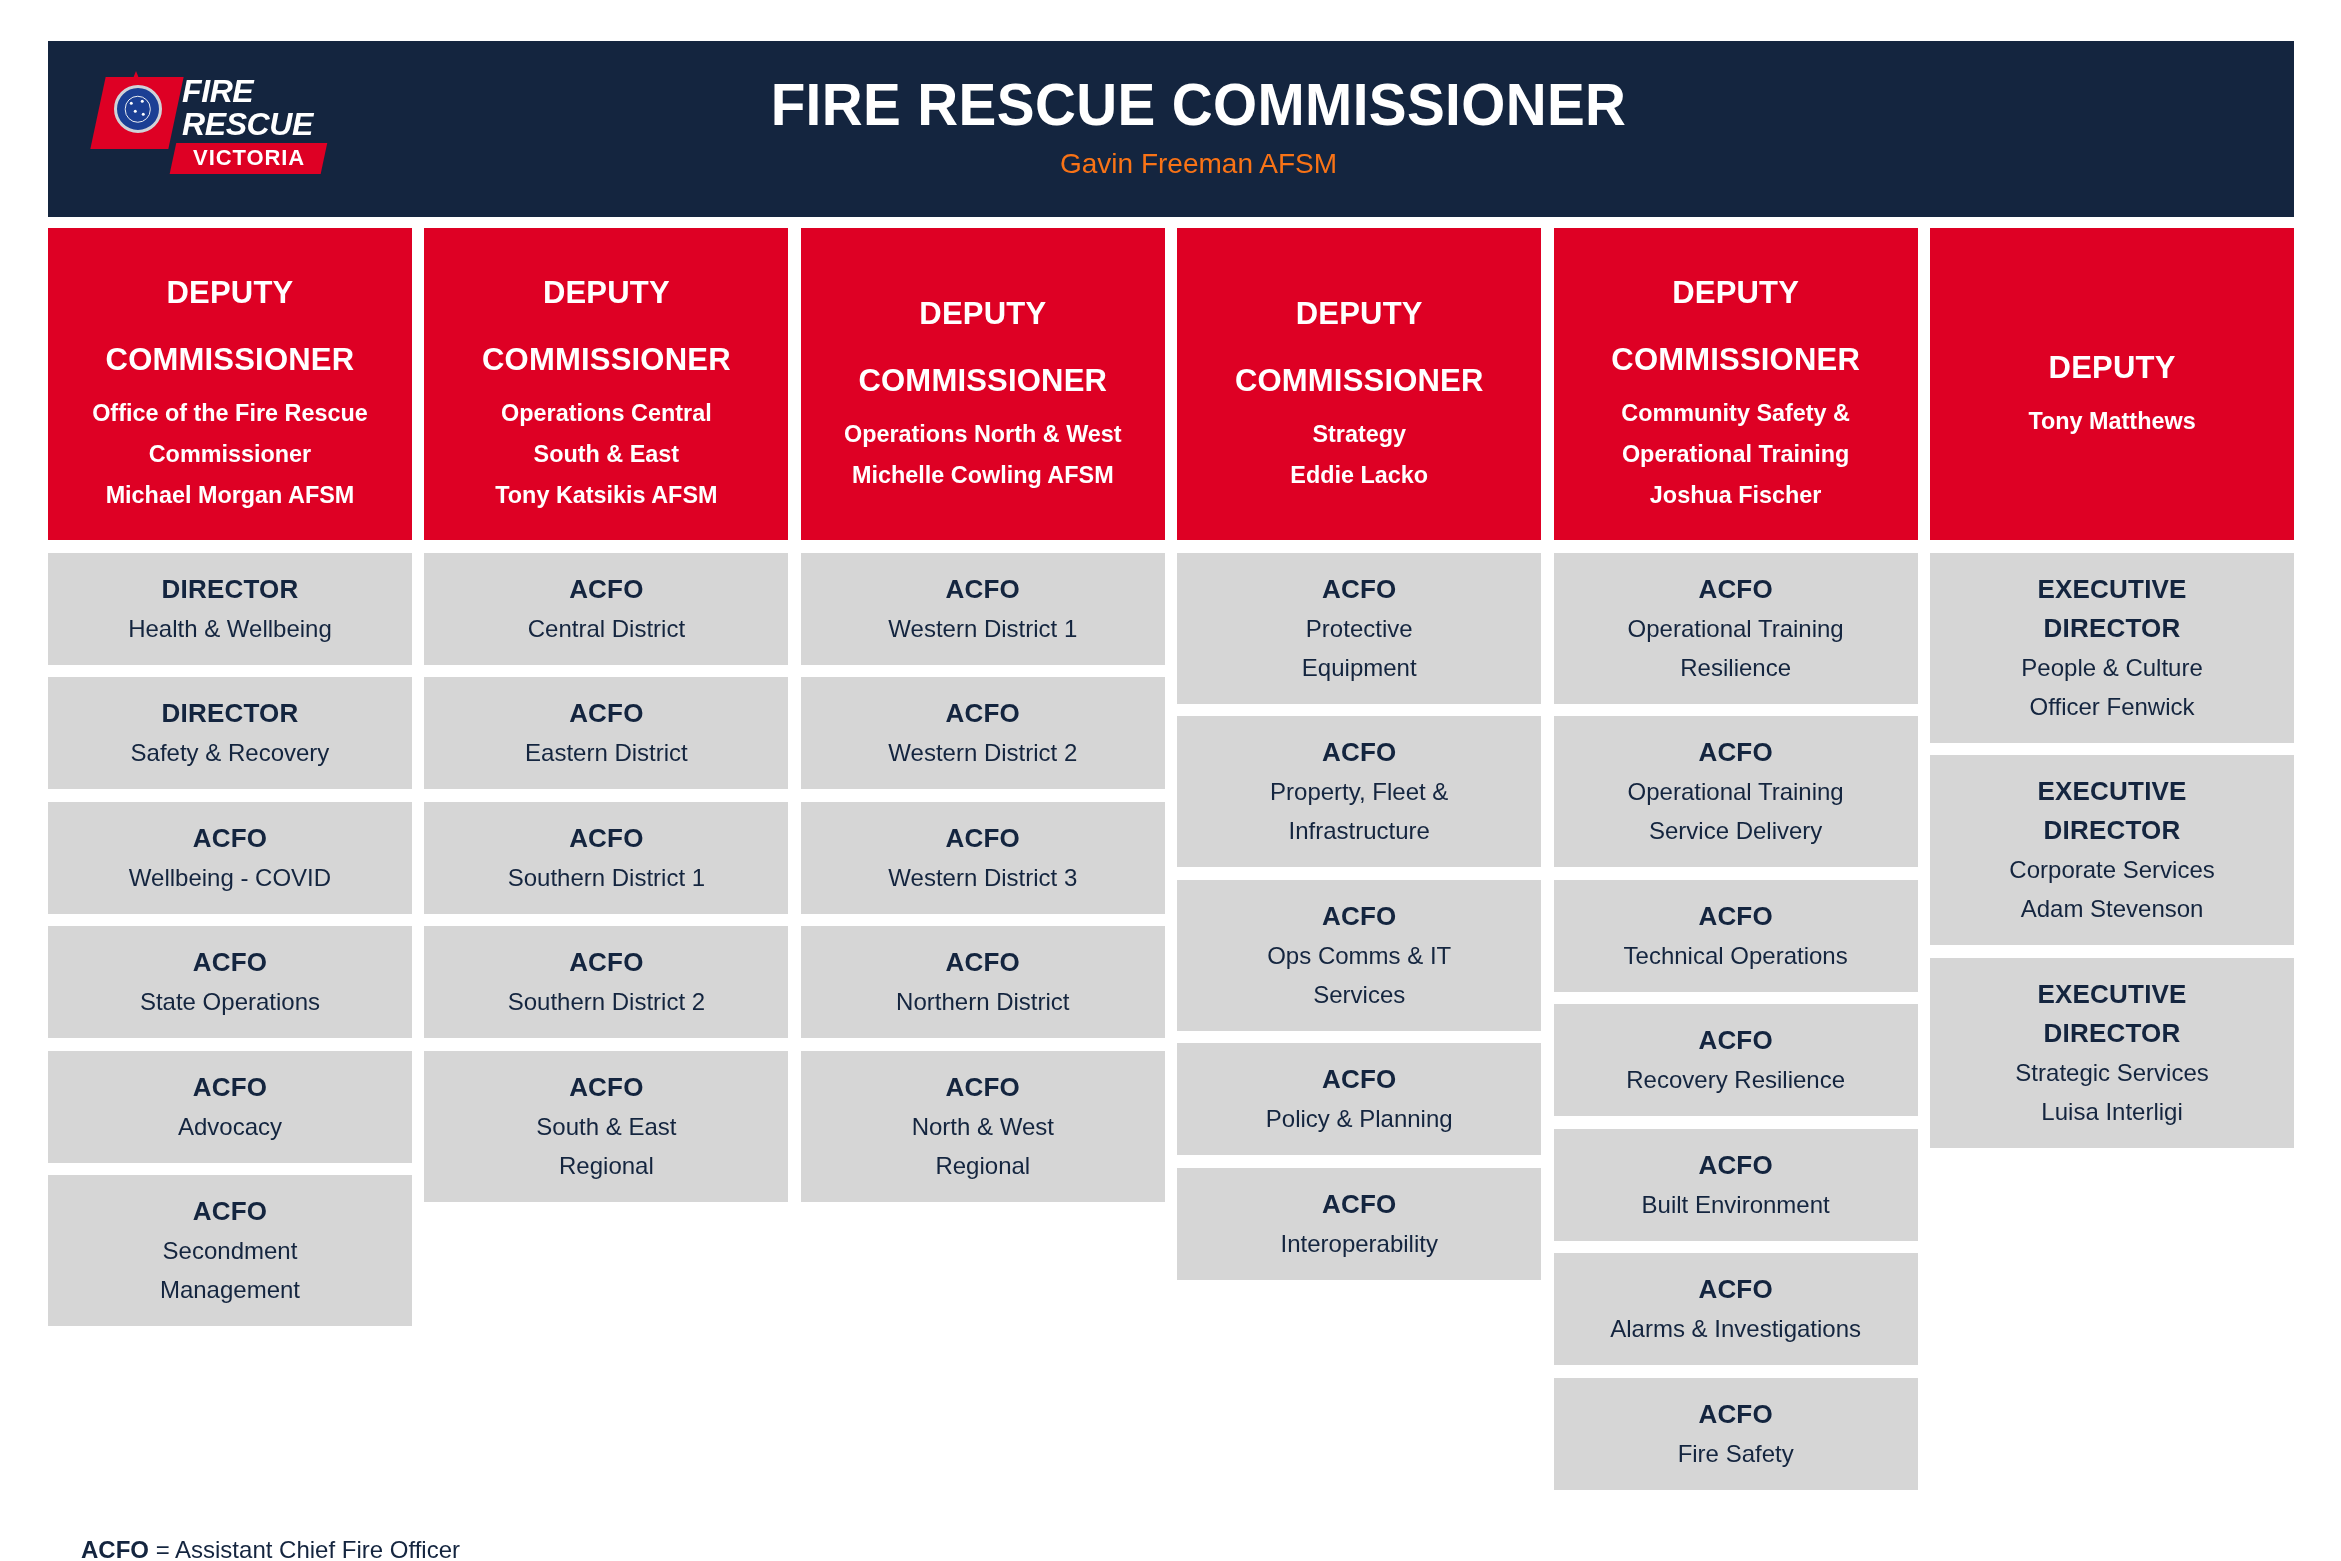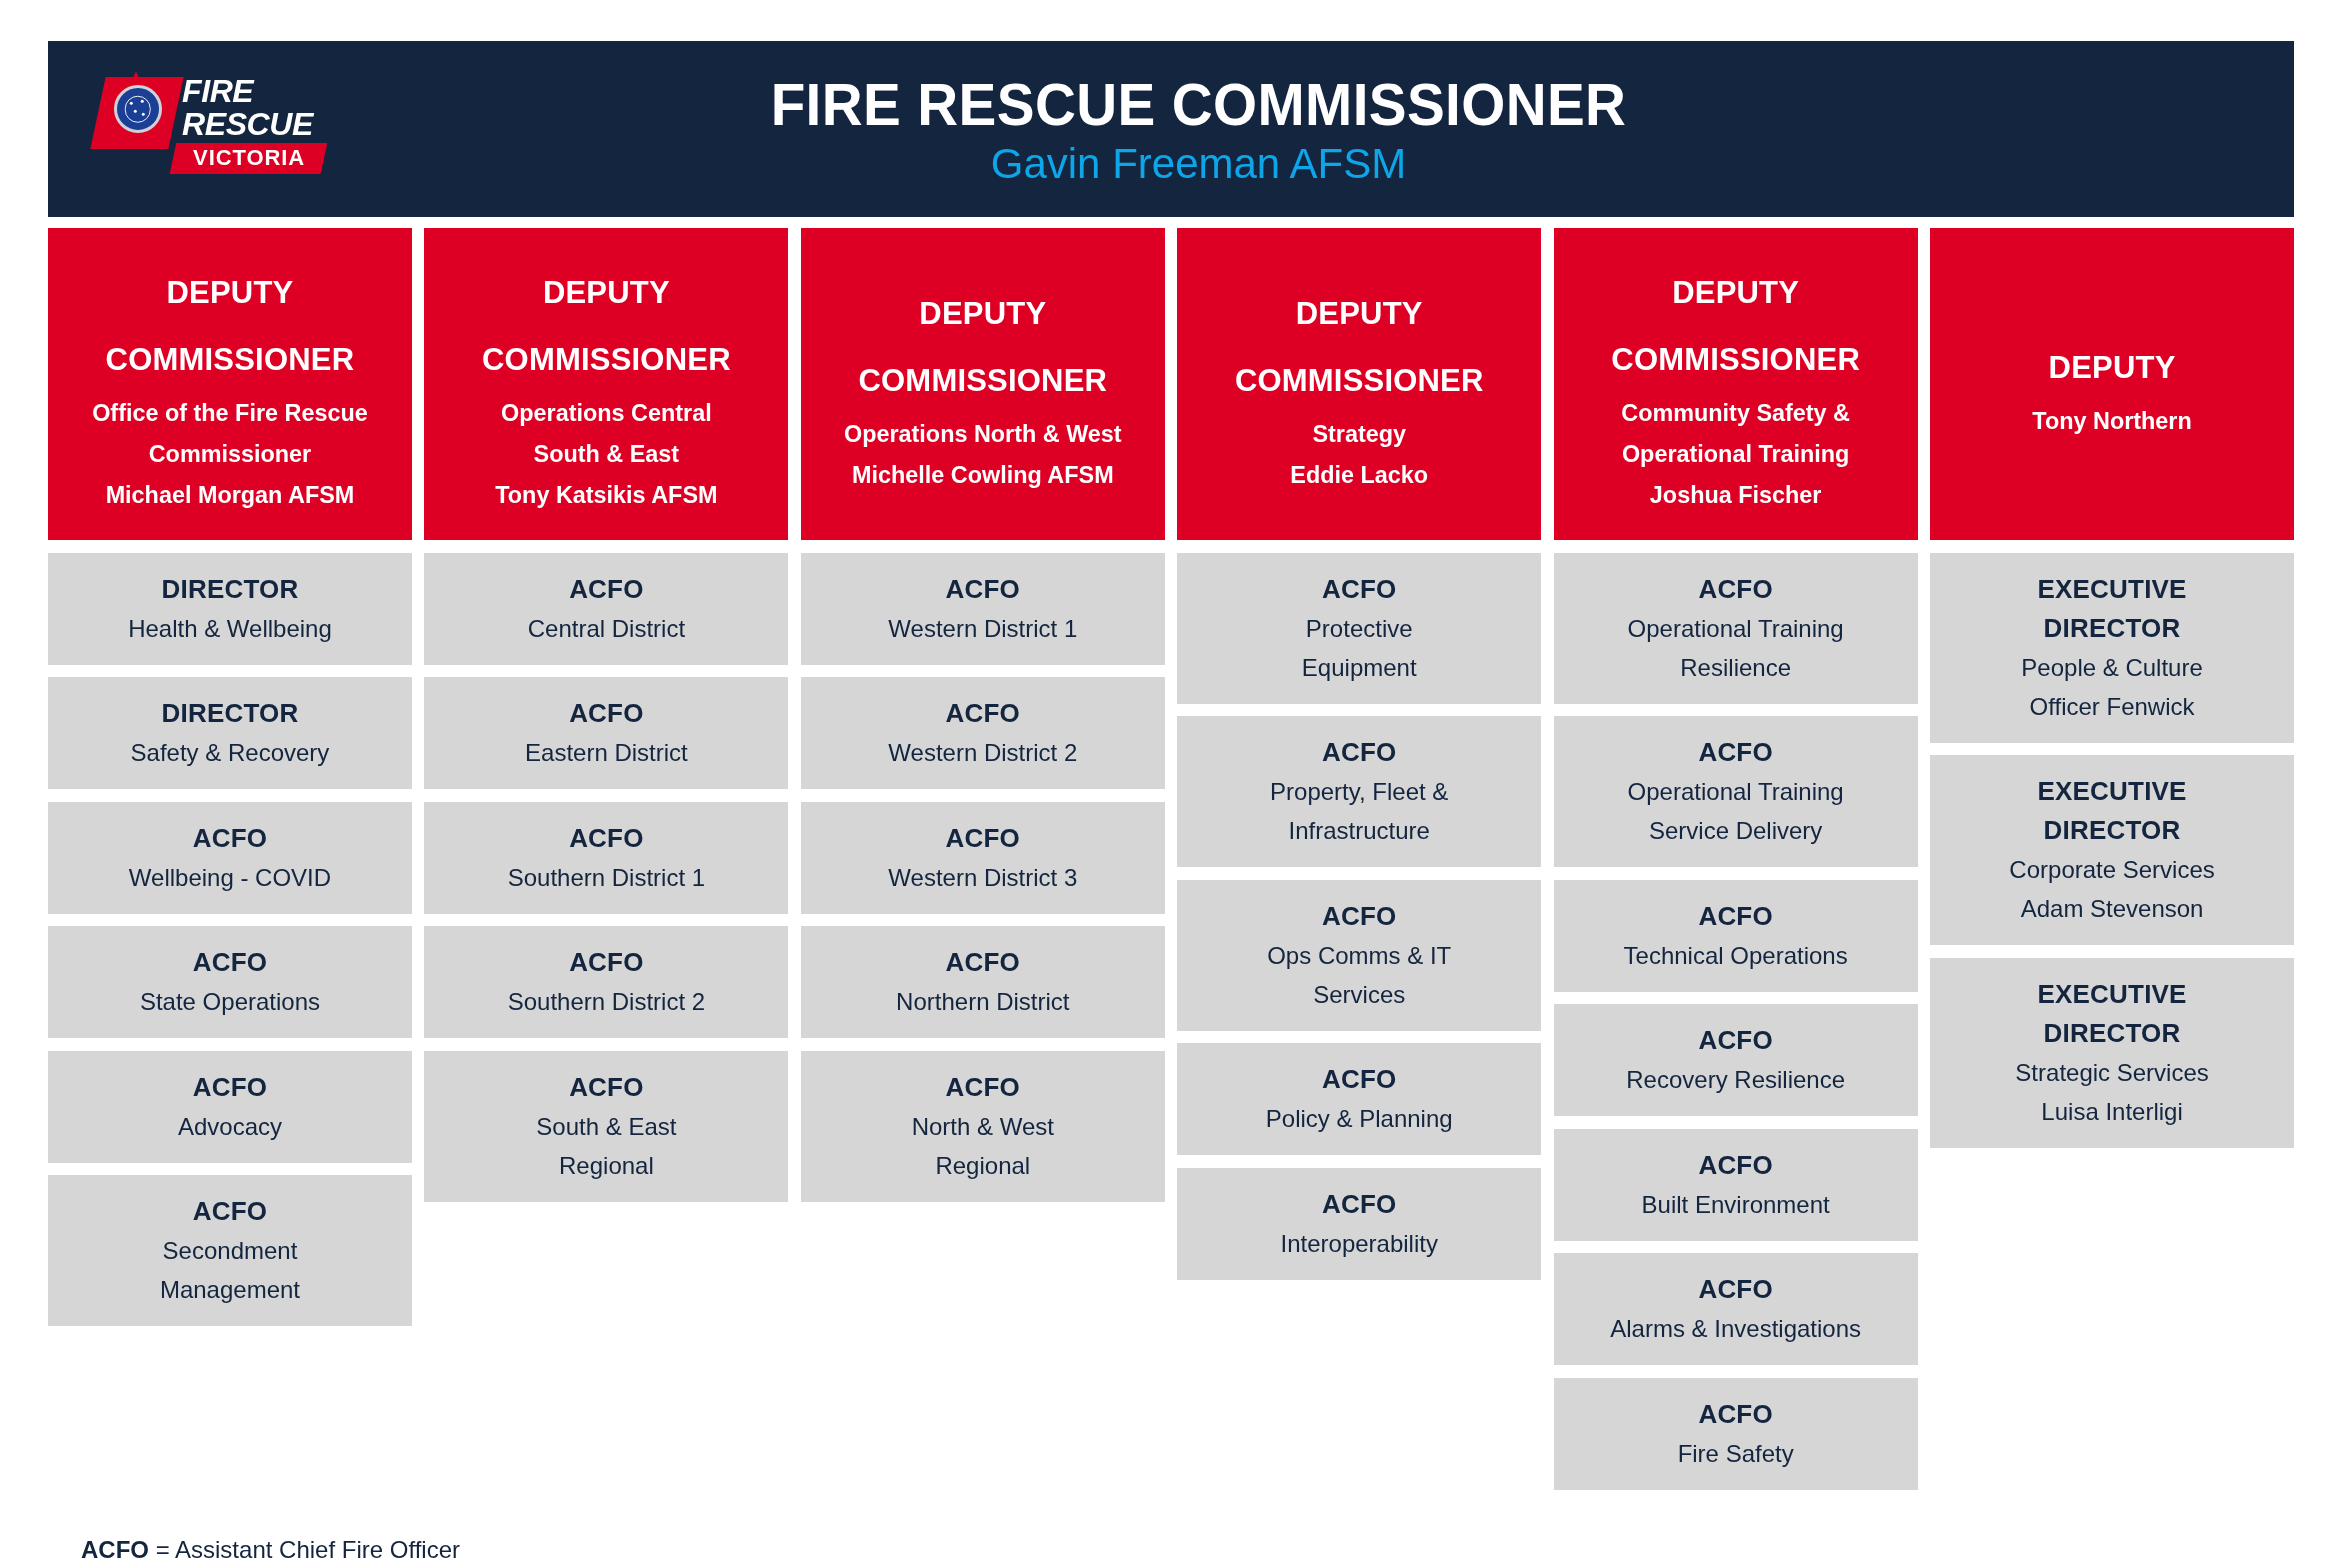--- a/index.html
+++ b/index.html
@@ -124,22 +124,22 @@
   }
   .header-title {
     color: #ffffff;
     font-weight: bold;
     font-size: 59px;
     line-height: 66px;
     letter-spacing: 0.4px;
     transform: scaleX(0.96);
   }
   .header-subtitle {
-    color: #0ea5e9;
-    font-size: 42px;
+    color: #f97316;
+    font-size: 28px;
     line-height: 44px;
     font-weight: 400;
     margin-top: 3.1px;
   }
 
   
   .columns {
     display: flex;
     gap: 12.5px;
     margin-top: 11px;
@@ -408,21 +408,21 @@
           <div class="n-desc">Alarms &amp; Investigations</div>
         </div>
         <div class="node" style="background: rgb(214, 214, 214); color: rgb(20, 37, 63);">
           <div class="n-role">ACFO</div>
           <div class="n-desc">Fire Safety</div>
         </div>
       </div>
       <div class="column">
         <div class="col-head" style="background: rgb(222, 0, 36);">
           <div class="role-line">DEPUTY</div>
-          <div class="sub-line">Tony Northern</div>
+          <div class="sub-line">Tony Matthews</div>
         </div>
         <div class="node" style="background: rgb(214, 214, 214); color: rgb(20, 37, 63);">
           <div class="n-role">EXECUTIVE</div>
           <div class="n-role">DIRECTOR</div>
           <div class="n-desc">People &amp; Culture</div>
           <div class="n-name">Officer Fenwick</div>
         </div>
         <div class="node" style="background: rgb(214, 214, 214); color: rgb(20, 37, 63);">
           <div class="n-role">EXECUTIVE</div>
           <div class="n-role">DIRECTOR</div>

